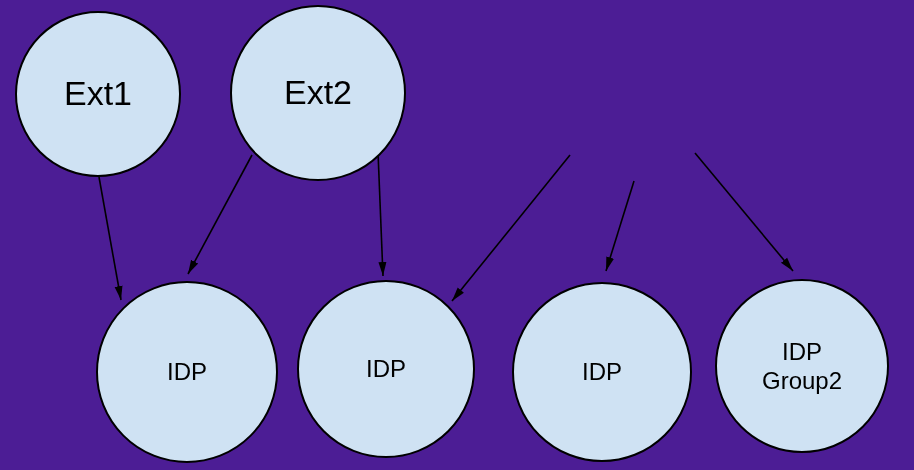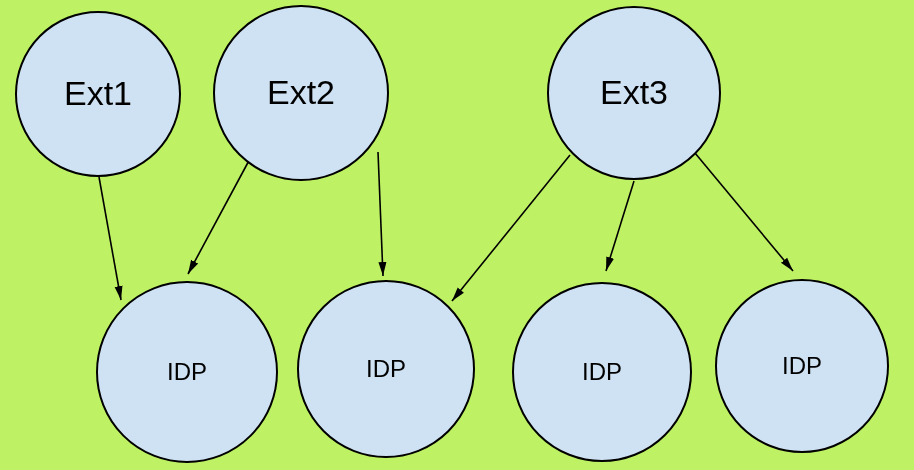--- a/index.html
+++ b/index.html
@@ -4,21 +4,21 @@
 <style>
   html, body {
     margin: 0;
     padding: 0;
     background: #ffffff;
   }
   .canvas {
     position: relative;
     width: 914px;
     height: 470px;
-    background: #bef264;
+    background: #4c1d95;
     overflow: hidden;
     font-family: "Liberation Sans", sans-serif;
   }
   .edges-layer {
     position: absolute;
     left: 0;
     top: 0;
     width: 914px;
     height: 470px;
     pointer-events: none;
@@ -54,31 +54,29 @@
       <line x1="252" y1="155" x2="188" y2="274" stroke="#000000" stroke-width="1.6" marker-end="url(#arrowhead)"></line>
       <line x1="378" y1="152" x2="383" y2="276" stroke="#000000" stroke-width="1.6" marker-end="url(#arrowhead)"></line>
       <line x1="570" y1="155" x2="452" y2="301" stroke="#000000" stroke-width="1.6" marker-end="url(#arrowhead)"></line>
       <line x1="634" y1="181" x2="606" y2="271" stroke="#000000" stroke-width="1.6" marker-end="url(#arrowhead)"></line>
       <line x1="695" y1="153" x2="793" y2="271" stroke="#000000" stroke-width="1.6" marker-end="url(#arrowhead)"></line>
     </svg>
 
 <div class="node" style="left: 15px; top: 11px; width: 166px; height: 166px; font-size: 34px; background: rgb(207, 226, 243); border-color: rgb(0, 0, 0);">
       <div class="node-line">Ext1</div>
     </div>
-    <div class="node" style="left: 213px; top: 5px; width: 176px; height: 176px; font-size: 34px; background: rgb(207, 226, 243); border-color: rgb(0, 0, 0); text-align: right;">
+    <div class="node" style="left: 230px; top: 5px; width: 176px; height: 176px; font-size: 34px; background: rgb(207, 226, 243); border-color: rgb(0, 0, 0); text-align: right;">
       <div class="node-line">Ext2</div>
-    </div>
-    <div class="node" style="left: 547px; top: 6px; width: 174px; height: 174px; font-size: 34px; background: rgb(207, 226, 243); border-color: rgb(0, 0, 0);">
-      <div class="node-line">Ext3</div>
     </div>
     <div class="node" style="left: 96px; top: 281px; width: 182px; height: 182px; font-size: 24px; background: rgb(207, 226, 243); border-color: rgb(0, 0, 0);">
       <div class="node-line">IDP</div>
     </div>
     <div class="node" style="left: 297px; top: 280px; width: 178px; height: 178px; font-size: 24px; background: rgb(207, 226, 243); border-color: rgb(0, 0, 0);">
       <div class="node-line">IDP</div>
     </div>
     <div class="node" style="left: 512px; top: 282px; width: 180px; height: 180px; font-size: 24px; background: rgb(207, 226, 243); border-color: rgb(0, 0, 0);">
       <div class="node-line">IDP</div>
     </div>
     <div class="node" style="left: 715px; top: 279px; width: 174px; height: 174px; font-size: 24px; background: rgb(207, 226, 243); border-color: rgb(0, 0, 0);">
       <div class="node-line">IDP</div>
+      <div class="node-line">Group2</div>
     </div>
   </div>
 
 </body></html>

